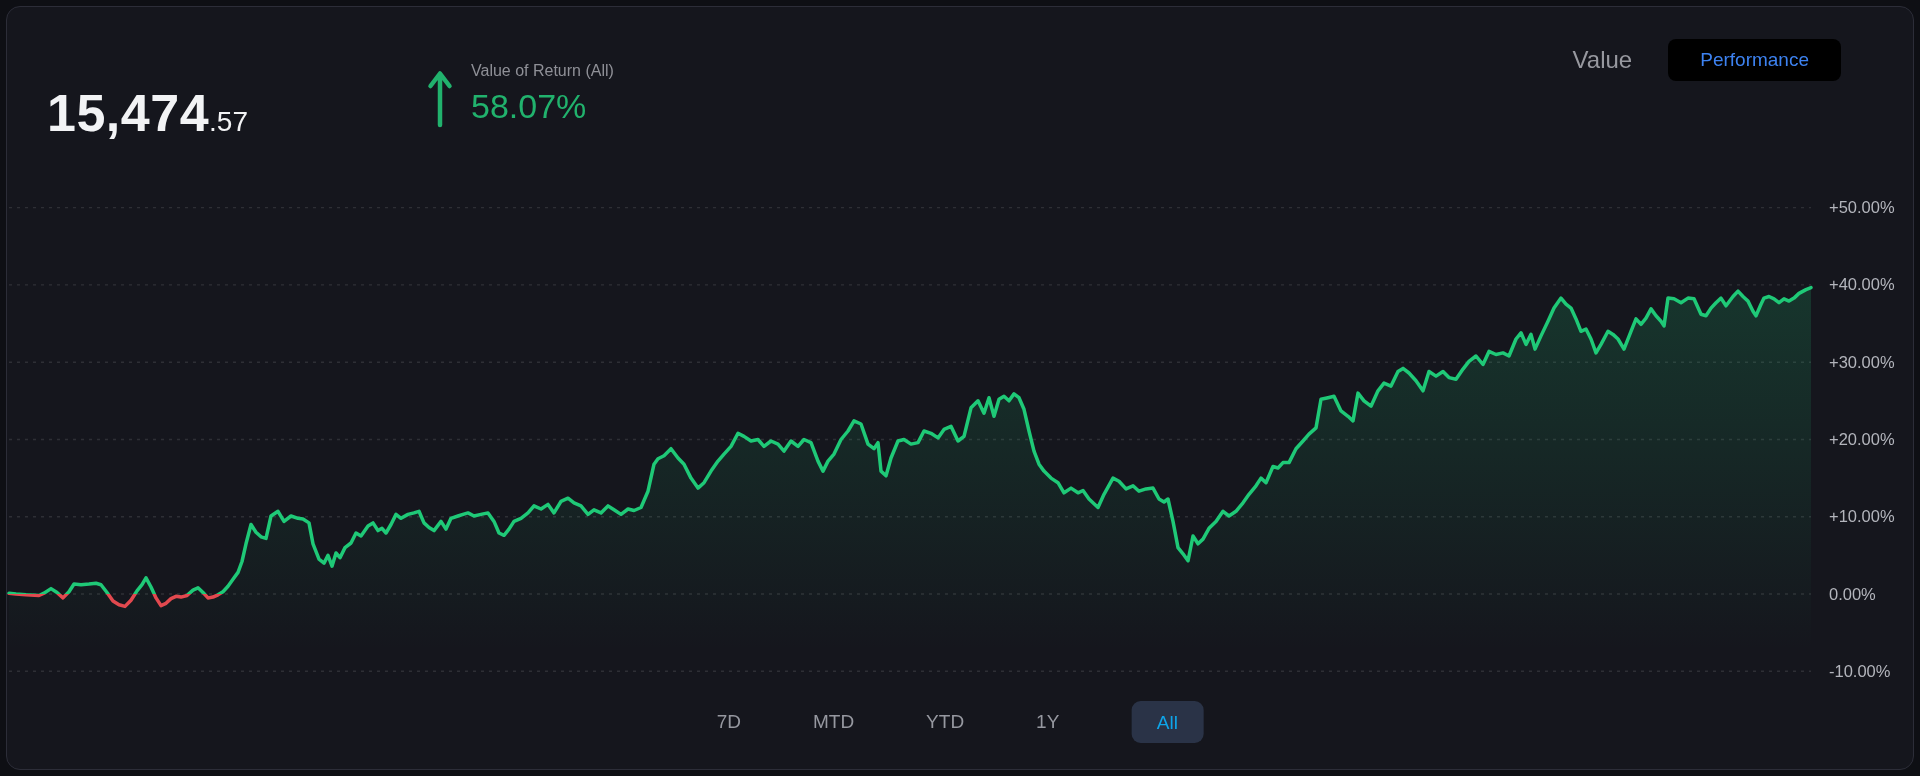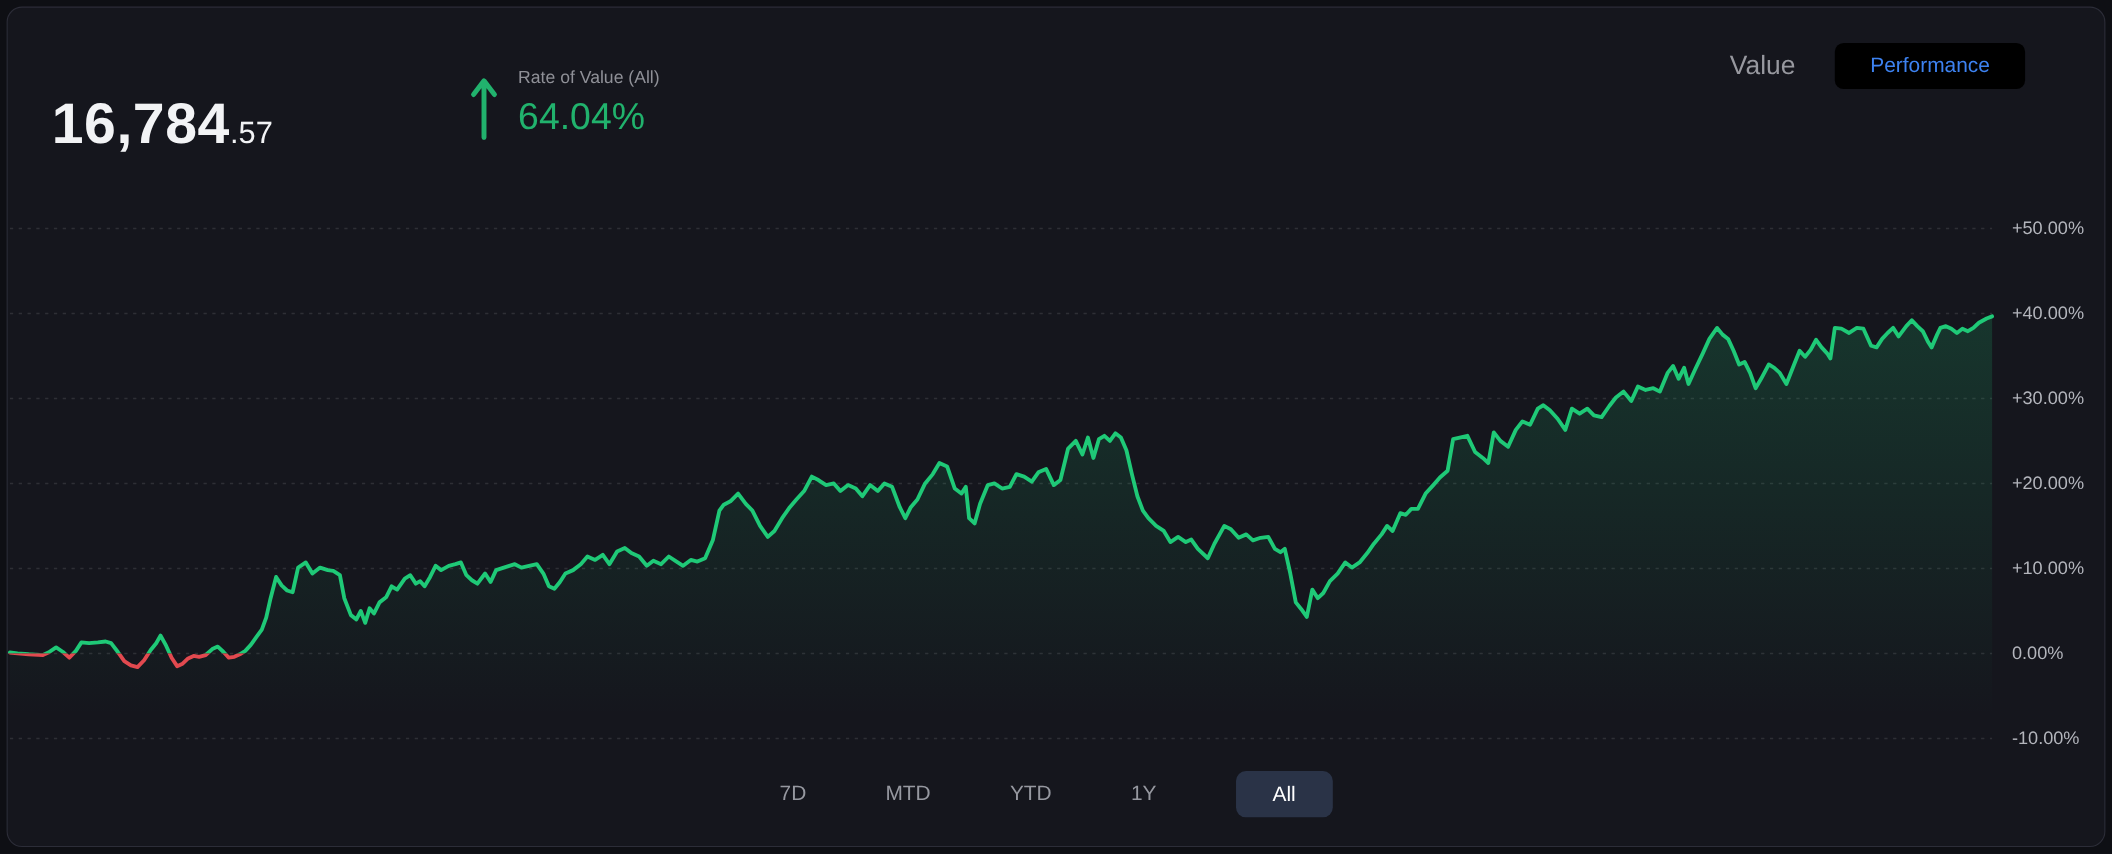--- a/index.html
+++ b/index.html
@@ -37,22 +37,22 @@
     background:#000000;color:#3d82f0;font-size:19px;font-weight:500;
     border:none;border-radius:8px;padding:0 32px;height:42px;line-height:42px;cursor:pointer;
   }
   
   .range-row{
     position:absolute;left:50%;top:694px;transform:translateX(-50%);
     display:flex;align-items:center;gap:72px;height:42px;
   }
   .range-item{color:#9698a0;font-size:19px;cursor:pointer;line-height:42px;}
   .range-active{
-    background:#2a3347;color:#ffffff;font-size:19px;font-weight:500;
-    border:none;border-radius:9px;width:88px;height:42px;line-height:42px;text-align:center;cursor:pointer;
+    background:#2a3347;color:#0ea5e9;font-size:19px;font-weight:500;
+    border:none;border-radius:9px;width:72px;height:42px;line-height:42px;text-align:center;cursor:pointer;
   }
 </style>
 </head>
 <body>
 
 <div class="card">
 
   <svg id="chart-svg" viewBox="6 6 1908 764">
       <defs>
         <linearGradient id="fillGrad" gradientUnits="userSpaceOnUse" x1="0" y1="200" x2="0" y2="650">
@@ -78,31 +78,31 @@
       <text x="1828" y="521.23" fill="#b3b5bc" font-size="16.5" font-family="&quot;Liberation Sans&quot;, sans-serif">+10.00%</text>
       <line x1="8" y1="593" x2="1810" y2="593" stroke="rgba(255,255,255,0.11)" stroke-width="1.4" stroke-dasharray="3 5"></line>
       <text x="1828" y="598.5" fill="#b3b5bc" font-size="16.5" font-family="&quot;Liberation Sans&quot;, sans-serif">0.00%</text>
       <line x1="8" y1="670.27" x2="1810" y2="670.27" stroke="rgba(255,255,255,0.11)" stroke-width="1.4" stroke-dasharray="3 5"></line>
       <text x="1828" y="675.77" fill="#b3b5bc" font-size="16.5" font-family="&quot;Liberation Sans&quot;, sans-serif">-10.00%</text>
       <path d="M8.0,592.2L15.0,593.0L25.0,593.8L38.0,594.5L43.0,592.2L50.0,587.6L56.0,591.5L62.0,596.9L68.0,590.7L73.0,583.0L80.0,583.7L88.0,583.0L95.0,582.2L100.0,583.7L106.0,591.5L112.0,600.0L118.0,603.8L124.0,605.4L130.0,599.2L136.0,589.9L141.0,583.7L145.0,576.8L150.0,586.0L155.0,596.9L160.0,604.6L165.0,602.3L170.0,597.6L175.0,595.3L180.0,596.1L186.0,594.5L192.0,589.1L197.0,586.8L202.0,591.5L207.0,596.9L212.0,596.1L217.0,593.8L222.0,590.7L227.0,585.3L232.0,578.3L237.0,571.4L241.0,560.5L245.0,542.8L250.0,523.5L255.0,531.2L260.0,535.8L265.0,537.4L270.0,515.0L277.0,510.3L283.0,520.4L290.0,515.0L297.0,517.3L302.0,518.0L308.0,521.9L312.0,542.8L318.0,558.2L323.0,562.1L327.0,554.4L331.0,565.2L335.0,552.0L339.0,556.7L344.0,546.6L350.0,542.0L355.0,532.0L360.0,535.0L367.0,525.0L372.0,521.9L377.0,529.6L381.0,527.3L385.0,532.0L390.0,523.5L395.0,513.4L400.0,517.3L407.0,513.4L413.0,511.9L418.0,510.3L423.0,521.9L428.0,526.5L433.0,529.6L440.0,520.4L445.0,528.1L450.0,517.3L457.0,515.0L462.0,513.4L467.0,511.9L473.0,515.0L480.0,513.4L487.0,511.9L493.0,520.4L498.0,532.0L503.0,534.3L508.0,528.1L513.0,520.4L520.0,517.3L527.0,511.9L533.0,504.9L540.0,508.0L547.0,503.4L553.0,511.9L560.0,500.3L567.0,497.2L573.0,501.8L580.0,504.9L587.0,513.4L593.0,508.8L600.0,511.9L607.0,504.9L613.0,508.8L620.0,513.4L627.0,508.0L633.0,509.5L640.0,506.5L647.0,490.2L653.0,463.2L657.0,457.8L663.0,454.7L670.0,447.7L677.0,457.0L683.0,463.2L690.0,477.1L697.0,487.1L703.0,481.7L710.0,470.1L717.0,460.1L723.0,453.1L730.0,445.4L737.0,432.3L743.0,435.4L750.0,440.0L757.0,438.5L763.0,445.4L770.0,440.0L777.0,443.1L783.0,450.1L790.0,440.0L797.0,445.4L803.0,438.5L810.0,441.6L817.0,460.1L822.0,470.1L827.0,460.1L833.0,453.1L840.0,438.5L847.0,430.0L853.0,419.9L860.0,423.0L867.0,443.1L873.0,447.7L877.0,441.6L880.0,470.1L885.0,474.8L890.0,457.0L897.0,440.0L903.0,438.5L910.0,443.1L917.0,441.6L923.0,430.0L930.0,432.3L937.0,436.9L943.0,428.4L950.0,425.3L957.0,440.0L963.0,435.4L970.0,406.8L977.0,399.8L983.0,412.2L988.0,396.7L993.0,415.3L998.0,398.3L1003.0,395.2L1008.0,399.8L1013.0,392.9L1018.0,396.7L1023.0,408.3L1028.0,430.0L1033.0,450.1L1038.0,463.2L1043.0,470.1L1050.0,477.1L1057.0,481.7L1063.0,491.8L1070.0,487.1L1077.0,491.8L1082.0,489.5L1088.0,498.0L1097.0,506.5L1103.0,493.3L1112.0,477.1L1118.0,480.2L1125.0,487.9L1132.0,484.8L1138.0,490.2L1145.0,487.9L1152.0,487.1L1158.0,498.0L1163.0,501.0L1167.0,498.0L1172.0,520.4L1177.0,546.6L1182.0,552.8L1187.0,559.8L1192.0,535.0L1197.0,542.8L1202.0,538.1L1208.0,527.3L1215.0,520.4L1222.0,510.3L1228.0,515.0L1235.0,510.3L1242.0,501.8L1248.0,493.3L1255.0,484.8L1260.0,477.1L1265.0,481.7L1272.0,465.5L1277.0,467.0L1282.0,461.6L1288.0,461.6L1295.0,447.7L1302.0,440.0L1308.0,433.1L1315.0,426.9L1320.0,398.3L1327.0,396.7L1333.0,395.2L1340.0,409.9L1347.0,415.3L1352.0,419.9L1357.0,392.1L1363.0,399.8L1370.0,405.2L1377.0,389.8L1383.0,382.1L1390.0,385.1L1397.0,370.5L1402.0,367.4L1408.0,372.0L1415.0,379.7L1422.0,389.8L1428.0,370.5L1435.0,375.1L1442.0,370.5L1448.0,376.6L1455.0,378.2L1462.0,368.1L1468.0,360.4L1475.0,355.0L1482.0,363.5L1488.0,350.4L1495.0,353.5L1502.0,351.9L1508.0,355.0L1515.0,338.0L1520.0,331.8L1525.0,343.4L1530.0,333.4L1534.0,348.1L1540.0,334.9L1547.0,320.2L1553.0,307.1L1560.0,297.1L1565.0,303.2L1570.0,307.1L1575.0,317.9L1580.0,330.3L1585.0,328.0L1590.0,338.0L1595.0,351.9L1600.0,343.4L1607.0,330.3L1612.0,333.4L1617.0,338.0L1623.0,348.1L1630.0,330.3L1635.0,317.9L1640.0,323.3L1645.0,317.1L1650.0,307.9L1655.0,314.8L1660.0,320.2L1663.0,324.9L1667.0,297.1L1673.0,297.8L1680.0,301.7L1687.0,297.1L1693.0,297.8L1700.0,313.3L1705.0,314.8L1710.0,307.1L1715.0,301.7L1720.0,297.1L1725.0,304.8L1732.0,295.5L1737.0,290.1L1742.0,295.5L1747.0,300.1L1752.0,310.2L1755.0,314.8L1760.0,303.2L1763.0,297.1L1768.0,295.5L1773.0,297.8L1778.0,301.7L1783.0,297.8L1788.0,300.1L1793.0,297.1L1798.0,292.4L1805.0,288.6L1810.0,286.6L1810,700L8,700Z" fill="url(#fillGrad)" stroke="none"></path>
       <path d="M8.0,592.2L15.0,593.0L25.0,593.8L38.0,594.5L43.0,592.2L50.0,587.6L56.0,591.5L62.0,596.9L68.0,590.7L73.0,583.0L80.0,583.7L88.0,583.0L95.0,582.2L100.0,583.7L106.0,591.5L112.0,600.0L118.0,603.8L124.0,605.4L130.0,599.2L136.0,589.9L141.0,583.7L145.0,576.8L150.0,586.0L155.0,596.9L160.0,604.6L165.0,602.3L170.0,597.6L175.0,595.3L180.0,596.1L186.0,594.5L192.0,589.1L197.0,586.8L202.0,591.5L207.0,596.9L212.0,596.1L217.0,593.8L222.0,590.7L227.0,585.3L232.0,578.3L237.0,571.4L241.0,560.5L245.0,542.8L250.0,523.5L255.0,531.2L260.0,535.8L265.0,537.4L270.0,515.0L277.0,510.3L283.0,520.4L290.0,515.0L297.0,517.3L302.0,518.0L308.0,521.9L312.0,542.8L318.0,558.2L323.0,562.1L327.0,554.4L331.0,565.2L335.0,552.0L339.0,556.7L344.0,546.6L350.0,542.0L355.0,532.0L360.0,535.0L367.0,525.0L372.0,521.9L377.0,529.6L381.0,527.3L385.0,532.0L390.0,523.5L395.0,513.4L400.0,517.3L407.0,513.4L413.0,511.9L418.0,510.3L423.0,521.9L428.0,526.5L433.0,529.6L440.0,520.4L445.0,528.1L450.0,517.3L457.0,515.0L462.0,513.4L467.0,511.9L473.0,515.0L480.0,513.4L487.0,511.9L493.0,520.4L498.0,532.0L503.0,534.3L508.0,528.1L513.0,520.4L520.0,517.3L527.0,511.9L533.0,504.9L540.0,508.0L547.0,503.4L553.0,511.9L560.0,500.3L567.0,497.2L573.0,501.8L580.0,504.9L587.0,513.4L593.0,508.8L600.0,511.9L607.0,504.9L613.0,508.8L620.0,513.4L627.0,508.0L633.0,509.5L640.0,506.5L647.0,490.2L653.0,463.2L657.0,457.8L663.0,454.7L670.0,447.7L677.0,457.0L683.0,463.2L690.0,477.1L697.0,487.1L703.0,481.7L710.0,470.1L717.0,460.1L723.0,453.1L730.0,445.4L737.0,432.3L743.0,435.4L750.0,440.0L757.0,438.5L763.0,445.4L770.0,440.0L777.0,443.1L783.0,450.1L790.0,440.0L797.0,445.4L803.0,438.5L810.0,441.6L817.0,460.1L822.0,470.1L827.0,460.1L833.0,453.1L840.0,438.5L847.0,430.0L853.0,419.9L860.0,423.0L867.0,443.1L873.0,447.7L877.0,441.6L880.0,470.1L885.0,474.8L890.0,457.0L897.0,440.0L903.0,438.5L910.0,443.1L917.0,441.6L923.0,430.0L930.0,432.3L937.0,436.9L943.0,428.4L950.0,425.3L957.0,440.0L963.0,435.4L970.0,406.8L977.0,399.8L983.0,412.2L988.0,396.7L993.0,415.3L998.0,398.3L1003.0,395.2L1008.0,399.8L1013.0,392.9L1018.0,396.7L1023.0,408.3L1028.0,430.0L1033.0,450.1L1038.0,463.2L1043.0,470.1L1050.0,477.1L1057.0,481.7L1063.0,491.8L1070.0,487.1L1077.0,491.8L1082.0,489.5L1088.0,498.0L1097.0,506.5L1103.0,493.3L1112.0,477.1L1118.0,480.2L1125.0,487.9L1132.0,484.8L1138.0,490.2L1145.0,487.9L1152.0,487.1L1158.0,498.0L1163.0,501.0L1167.0,498.0L1172.0,520.4L1177.0,546.6L1182.0,552.8L1187.0,559.8L1192.0,535.0L1197.0,542.8L1202.0,538.1L1208.0,527.3L1215.0,520.4L1222.0,510.3L1228.0,515.0L1235.0,510.3L1242.0,501.8L1248.0,493.3L1255.0,484.8L1260.0,477.1L1265.0,481.7L1272.0,465.5L1277.0,467.0L1282.0,461.6L1288.0,461.6L1295.0,447.7L1302.0,440.0L1308.0,433.1L1315.0,426.9L1320.0,398.3L1327.0,396.7L1333.0,395.2L1340.0,409.9L1347.0,415.3L1352.0,419.9L1357.0,392.1L1363.0,399.8L1370.0,405.2L1377.0,389.8L1383.0,382.1L1390.0,385.1L1397.0,370.5L1402.0,367.4L1408.0,372.0L1415.0,379.7L1422.0,389.8L1428.0,370.5L1435.0,375.1L1442.0,370.5L1448.0,376.6L1455.0,378.2L1462.0,368.1L1468.0,360.4L1475.0,355.0L1482.0,363.5L1488.0,350.4L1495.0,353.5L1502.0,351.9L1508.0,355.0L1515.0,338.0L1520.0,331.8L1525.0,343.4L1530.0,333.4L1534.0,348.1L1540.0,334.9L1547.0,320.2L1553.0,307.1L1560.0,297.1L1565.0,303.2L1570.0,307.1L1575.0,317.9L1580.0,330.3L1585.0,328.0L1590.0,338.0L1595.0,351.9L1600.0,343.4L1607.0,330.3L1612.0,333.4L1617.0,338.0L1623.0,348.1L1630.0,330.3L1635.0,317.9L1640.0,323.3L1645.0,317.1L1650.0,307.9L1655.0,314.8L1660.0,320.2L1663.0,324.9L1667.0,297.1L1673.0,297.8L1680.0,301.7L1687.0,297.1L1693.0,297.8L1700.0,313.3L1705.0,314.8L1710.0,307.1L1715.0,301.7L1720.0,297.1L1725.0,304.8L1732.0,295.5L1737.0,290.1L1742.0,295.5L1747.0,300.1L1752.0,310.2L1755.0,314.8L1760.0,303.2L1763.0,297.1L1768.0,295.5L1773.0,297.8L1778.0,301.7L1783.0,297.8L1788.0,300.1L1793.0,297.1L1798.0,292.4L1805.0,288.6L1810.0,286.6" fill="none" stroke="#1fc977" stroke-width="3.5" stroke-linejoin="round" stroke-linecap="round" clip-path="url(#clipAbove)"></path>
       <path d="M8.0,592.2L15.0,593.0L25.0,593.8L38.0,594.5L43.0,592.2L50.0,587.6L56.0,591.5L62.0,596.9L68.0,590.7L73.0,583.0L80.0,583.7L88.0,583.0L95.0,582.2L100.0,583.7L106.0,591.5L112.0,600.0L118.0,603.8L124.0,605.4L130.0,599.2L136.0,589.9L141.0,583.7L145.0,576.8L150.0,586.0L155.0,596.9L160.0,604.6L165.0,602.3L170.0,597.6L175.0,595.3L180.0,596.1L186.0,594.5L192.0,589.1L197.0,586.8L202.0,591.5L207.0,596.9L212.0,596.1L217.0,593.8L222.0,590.7L227.0,585.3L232.0,578.3L237.0,571.4L241.0,560.5L245.0,542.8L250.0,523.5L255.0,531.2L260.0,535.8L265.0,537.4L270.0,515.0L277.0,510.3L283.0,520.4L290.0,515.0L297.0,517.3L302.0,518.0L308.0,521.9L312.0,542.8L318.0,558.2L323.0,562.1L327.0,554.4L331.0,565.2L335.0,552.0L339.0,556.7L344.0,546.6L350.0,542.0L355.0,532.0L360.0,535.0L367.0,525.0L372.0,521.9L377.0,529.6L381.0,527.3L385.0,532.0L390.0,523.5L395.0,513.4L400.0,517.3L407.0,513.4L413.0,511.9L418.0,510.3L423.0,521.9L428.0,526.5L433.0,529.6L440.0,520.4L445.0,528.1L450.0,517.3L457.0,515.0L462.0,513.4L467.0,511.9L473.0,515.0L480.0,513.4L487.0,511.9L493.0,520.4L498.0,532.0L503.0,534.3L508.0,528.1L513.0,520.4L520.0,517.3L527.0,511.9L533.0,504.9L540.0,508.0L547.0,503.4L553.0,511.9L560.0,500.3L567.0,497.2L573.0,501.8L580.0,504.9L587.0,513.4L593.0,508.8L600.0,511.9L607.0,504.9L613.0,508.8L620.0,513.4L627.0,508.0L633.0,509.5L640.0,506.5L647.0,490.2L653.0,463.2L657.0,457.8L663.0,454.7L670.0,447.7L677.0,457.0L683.0,463.2L690.0,477.1L697.0,487.1L703.0,481.7L710.0,470.1L717.0,460.1L723.0,453.1L730.0,445.4L737.0,432.3L743.0,435.4L750.0,440.0L757.0,438.5L763.0,445.4L770.0,440.0L777.0,443.1L783.0,450.1L790.0,440.0L797.0,445.4L803.0,438.5L810.0,441.6L817.0,460.1L822.0,470.1L827.0,460.1L833.0,453.1L840.0,438.5L847.0,430.0L853.0,419.9L860.0,423.0L867.0,443.1L873.0,447.7L877.0,441.6L880.0,470.1L885.0,474.8L890.0,457.0L897.0,440.0L903.0,438.5L910.0,443.1L917.0,441.6L923.0,430.0L930.0,432.3L937.0,436.9L943.0,428.4L950.0,425.3L957.0,440.0L963.0,435.4L970.0,406.8L977.0,399.8L983.0,412.2L988.0,396.7L993.0,415.3L998.0,398.3L1003.0,395.2L1008.0,399.8L1013.0,392.9L1018.0,396.7L1023.0,408.3L1028.0,430.0L1033.0,450.1L1038.0,463.2L1043.0,470.1L1050.0,477.1L1057.0,481.7L1063.0,491.8L1070.0,487.1L1077.0,491.8L1082.0,489.5L1088.0,498.0L1097.0,506.5L1103.0,493.3L1112.0,477.1L1118.0,480.2L1125.0,487.9L1132.0,484.8L1138.0,490.2L1145.0,487.9L1152.0,487.1L1158.0,498.0L1163.0,501.0L1167.0,498.0L1172.0,520.4L1177.0,546.6L1182.0,552.8L1187.0,559.8L1192.0,535.0L1197.0,542.8L1202.0,538.1L1208.0,527.3L1215.0,520.4L1222.0,510.3L1228.0,515.0L1235.0,510.3L1242.0,501.8L1248.0,493.3L1255.0,484.8L1260.0,477.1L1265.0,481.7L1272.0,465.5L1277.0,467.0L1282.0,461.6L1288.0,461.6L1295.0,447.7L1302.0,440.0L1308.0,433.1L1315.0,426.9L1320.0,398.3L1327.0,396.7L1333.0,395.2L1340.0,409.9L1347.0,415.3L1352.0,419.9L1357.0,392.1L1363.0,399.8L1370.0,405.2L1377.0,389.8L1383.0,382.1L1390.0,385.1L1397.0,370.5L1402.0,367.4L1408.0,372.0L1415.0,379.7L1422.0,389.8L1428.0,370.5L1435.0,375.1L1442.0,370.5L1448.0,376.6L1455.0,378.2L1462.0,368.1L1468.0,360.4L1475.0,355.0L1482.0,363.5L1488.0,350.4L1495.0,353.5L1502.0,351.9L1508.0,355.0L1515.0,338.0L1520.0,331.8L1525.0,343.4L1530.0,333.4L1534.0,348.1L1540.0,334.9L1547.0,320.2L1553.0,307.1L1560.0,297.1L1565.0,303.2L1570.0,307.1L1575.0,317.9L1580.0,330.3L1585.0,328.0L1590.0,338.0L1595.0,351.9L1600.0,343.4L1607.0,330.3L1612.0,333.4L1617.0,338.0L1623.0,348.1L1630.0,330.3L1635.0,317.9L1640.0,323.3L1645.0,317.1L1650.0,307.9L1655.0,314.8L1660.0,320.2L1663.0,324.9L1667.0,297.1L1673.0,297.8L1680.0,301.7L1687.0,297.1L1693.0,297.8L1700.0,313.3L1705.0,314.8L1710.0,307.1L1715.0,301.7L1720.0,297.1L1725.0,304.8L1732.0,295.5L1737.0,290.1L1742.0,295.5L1747.0,300.1L1752.0,310.2L1755.0,314.8L1760.0,303.2L1763.0,297.1L1768.0,295.5L1773.0,297.8L1778.0,301.7L1783.0,297.8L1788.0,300.1L1793.0,297.1L1798.0,292.4L1805.0,288.6L1810.0,286.6" fill="none" stroke="#e2494f" stroke-width="3.5" stroke-linejoin="round" stroke-linecap="round" clip-path="url(#clipBelow)"></path>
     </svg>
 
-  <div class="big-value"><span>16,784</span><span class="dec">.57</span></div>
+  <div class="big-value"><span>15,474</span><span class="dec">.57</span></div>
 
   <div class="rate-block">
     <div class="arrow-wrap">
       <svg width="26" height="62" viewBox="0 0 26 62">
         <path d="M13 58 L13 8 M3.5 19 L13 6.5 L22.5 19" fill="none" stroke="#21b26d" stroke-width="4.5" stroke-linecap="round" stroke-linejoin="round"></path>
       </svg>
     </div>
     <div class="rate-texts">
-      <div class="rate-label">Rate of Value (All)</div>
-      <div class="rate-value">64.04%</div>
+      <div class="rate-label">Value of Return (All)</div>
+      <div class="rate-value">58.07%</div>
     </div>
   </div>
 
   <div class="view-toggle">
     <span class="toggle-plain">Value</span>
     <button class="toggle-btn">Performance</button>
   </div>
 
   <div class="range-row">
     <span class="range-item">7D</span>

